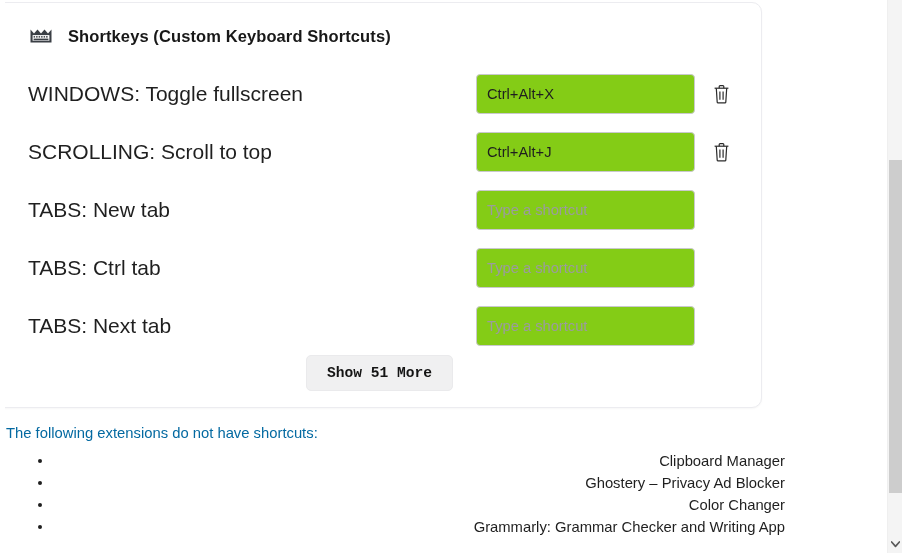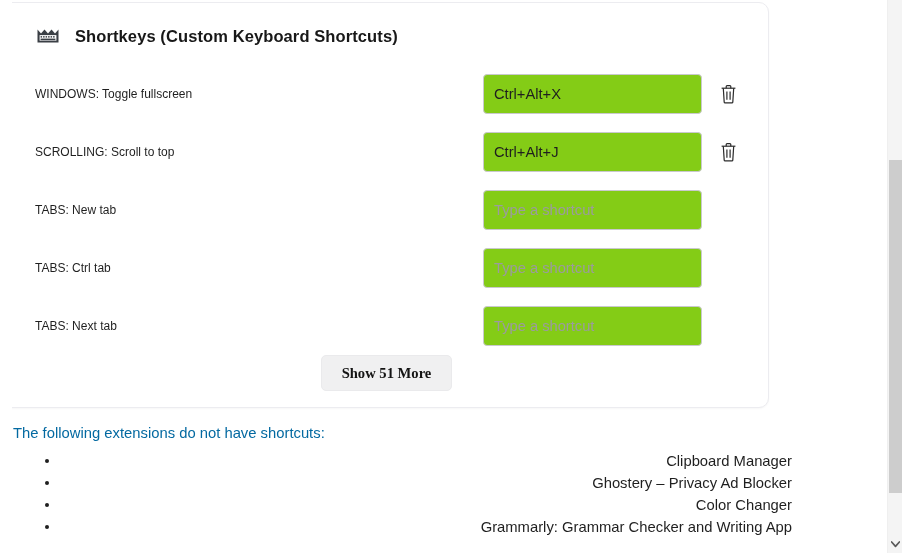--- a/index.html
+++ b/index.html
@@ -12,21 +12,21 @@
     background: #ffffff;
     font-family: "Liberation Sans", sans-serif;
     color: #1c1c1c;
     overflow: hidden;
     position: relative;
   }
 
   
   #page {
     position: absolute;
-    left: 12px;
+    left: 5px;
     top: 0;
     width: 887px;
     height: 553px;
     background: #ffffff;
     overflow: hidden;
   }
 
   
   .card {
     position: absolute;
@@ -73,21 +73,21 @@
   }
   .row {
     position: relative;
     height: 58px;
     display: flex;
     align-items: center;
   }
   .row-label {
     position: absolute;
     left: 32px;
-    font-size: 12px;
+    font-size: 21px;
     color: #1f1f1f;
     white-space: nowrap;
   }
   .row-input {
     position: absolute;
     left: 480px;
     width: 219px;
     height: 40px;
     box-sizing: border-box;
     border: 1px solid #c9c9cd;
@@ -124,21 +124,21 @@
   
   .show-more-wrap {
     position: absolute;
     left: 0;
     top: 352px;
     width: 767px;
     display: flex;
     justify-content: center;
   }
   .show-more {
-    font-family: Liberation Serif, serif;
+    font-family: Liberation Mono, monospace;
     font-size: 14.6px;
     font-weight: bold;
     color: #141414;
     background: #f0f0f1;
     border: 1px solid #eaeaec;
     border-radius: 5px;
     padding: 9px 20px;
     cursor: pointer;
     line-height: 1.1;
   }

